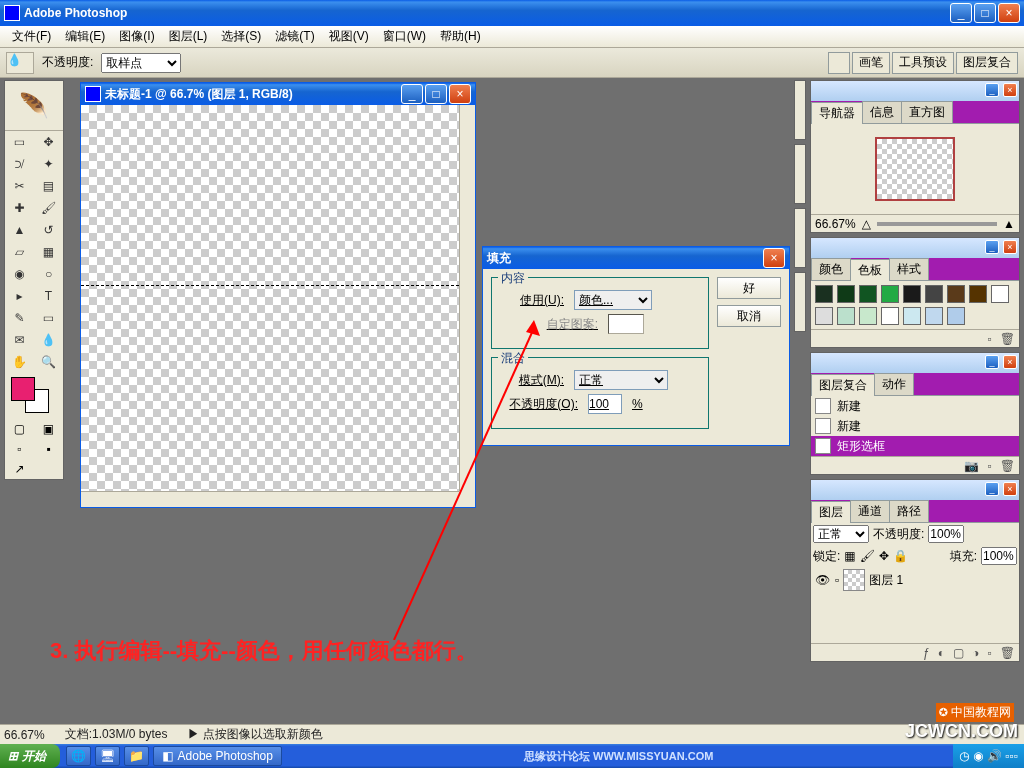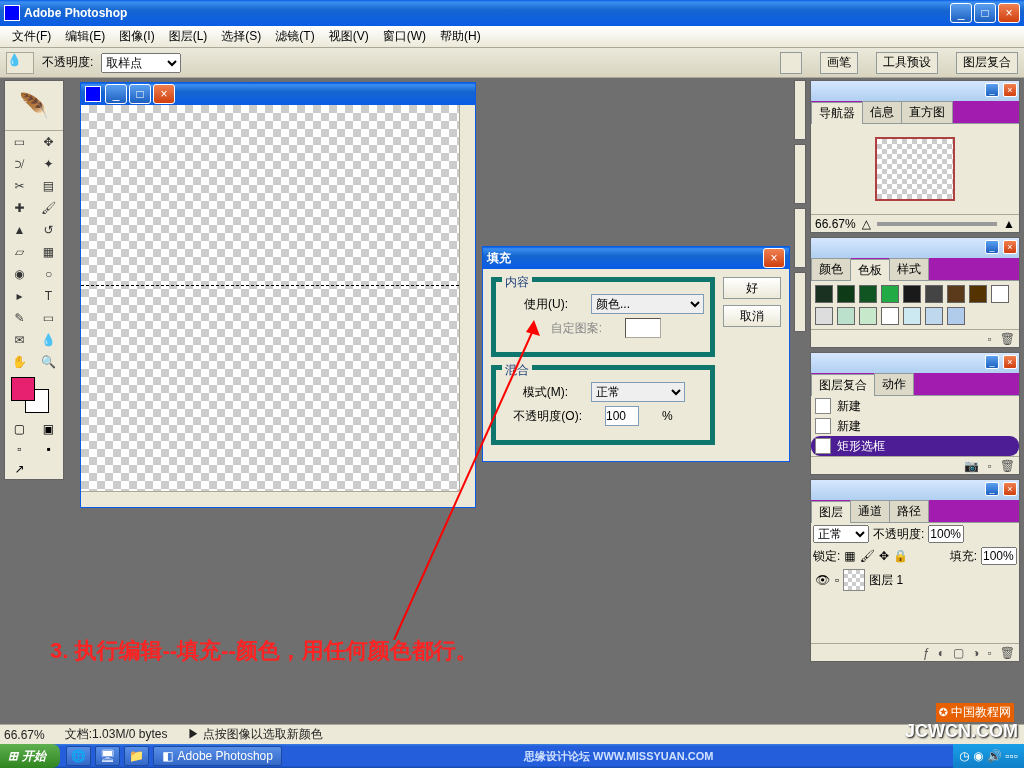--- a/index.html
+++ b/index.html
@@ -8,21 +8,21 @@
 .titlebar .icon { width: 16px; height: 16px; margin-right: 4px; background: #00f; border: 1px solid #fff; }
 .titlebar .title { flex: 1; font-weight: bold; }
 .winbtns { display: flex; gap: 2px; }
 .winbtn { width: 22px; height: 20px; background: linear-gradient(#5aa0f0,#1c5fc0); border: 1px solid #fff; border-radius: 3px; color: #fff; display: flex; align-items: center; justify-content: center; }
 .winbtn.close { background: linear-gradient(#f08050,#d04010); }
 .menubar { height: 22px; background: linear-gradient(#fff,#ece9d8); display: flex; align-items: center; padding: 0 6px; gap: 2px; border-bottom: 1px solid #aca899; }
 .menubar span { padding: 2px 6px; }
 .optbar { height: 30px; background: linear-gradient(#ebe9db,#d8d4c0); border-bottom: 1px solid #aca899; display: flex; align-items: center; padding: 0 6px; gap: 8px; }
 .optbar .eyedrop { width: 28px; height: 22px; border: 1px solid #aca899; background: #ece9d8; }
 .optbar select { width: 80px; height: 20px; }
-.optbar .rightgroup { margin-left: auto; display: flex; gap: 18px; border-radius: 8px; }
+.optbar .rightgroup { margin-left: auto; display: flex; gap: 2px; border-radius: 8px; }
 .optbar .rightbtn { border: 1px solid #919b9c; padding: 1px 6px; background: #ece9d8; }
 .workspace { position: absolute; top: 78px; left: 0; right: 0; bottom: 24px; background: #6f6f6f; }
 .toolbox { position: absolute; top: 80px; left: 4px; width: 60px; background: #ece9d8; border: 1px solid #636363; }
 .toolbox .feather { height: 50px; display:flex; align-items:center; justify-content:center; color:#99c; font-size:24px; border-bottom:1px solid #aca899; }
 .toolbox .tools { display: grid; grid-template-columns: 1fr 1fr; }
 .toolbox .tools div { height: 22px; border: 1px solid #ece9d8; display:flex; align-items:center; justify-content:center; color:#333; }
 .toolbox .colors { padding: 4px; height: 46px; position: relative; }
 .fgcolor { width: 24px; height: 24px; background: #e82070; border: 1px solid #000; position:absolute; top:4px; left:6px; }
 .bgcolor { width: 24px; height: 24px; background: #fff; border: 1px solid #000; position:absolute; top:16px; left:20px; }
 .toolbox .modes { display:grid; grid-template-columns:1fr 1fr; }
@@ -31,23 +31,23 @@
 .docwin .titlebar { height: 22px; }
 .canvas { position:absolute; top:22px; left:0; right:16px; bottom:16px; background-image: linear-gradient(45deg,#ccc 25%,transparent 25%,transparent 75%,#ccc 75%),linear-gradient(45deg,#ccc 25%,transparent 25%,transparent 75%,#ccc 75%); background-size: 16px 16px; background-position: 0 0, 8px 8px; background-color: #fff; }
 .marchants { position:absolute; left:0; right:0; top:180px; height:1px; border-top:1px dashed #000; }
 .watermark { position:absolute; top:280px; left:160px; color:rgba(220,220,220,0.6); font-size:16px; text-align:center; line-height:1.4; }
 .docwin .hscroll { position:absolute; bottom:0; left:0; right:16px; height:16px; background:#ece9d8; border-top:1px solid #aca899; }
 .docwin .vscroll { position:absolute; top:22px; right:0; bottom:16px; width:16px; background:#ece9d8; border-left:1px solid #aca899; }
 .dialog { position:absolute; top:246px; left:482px; width:308px; background: #ece9d8; border:1px solid #0a5ce6; }
 .dialog .titlebar { height:22px; }
 .dialog .body { padding:8px; display:flex; gap:8px; }
 .dialog .left { flex:1; }
-.fieldset { border:5px solid #0f766e; padding:8px 6px 10px; margin-bottom:8px; position:relative; }
+.fieldset { border:1px solid #0f766e; padding:8px 6px 10px; margin-bottom:8px; position:relative;text-decoration:underline; }
 .fieldset .legend { position:absolute; top:-8px; left:6px; background:#ece9d8; padding:0 3px; color:#1a3e7a; }
-.frow { display:flex; align-items:center; margin:4px 0; gap:23px; }
+.frow { display:flex; align-items:center; margin:4px 0; gap:10px; }
 .frow label { text-align:right; }
 .frow select, .frow input[type=text] { height:20px; border:1px solid #7f9db9; }
 .frow .swatchbx { width:36px; height:20px; border:1px inset #aca899; background:#fff; }
 .dialog .right { width:64px; display:flex; flex-direction:column; gap:6px; }
 .dialog .right button { height:22px; border:1px solid #919b9c; background:linear-gradient(#fff,#ece9d8); }
 .annotation { position:absolute; top:636px; left:50px; color:#f22; font-size:22px; font-weight:bold; font-family:"SimHei",sans-serif; }
 .arrow { position:absolute; top:320px; left:384px; width:160px; height:320px; pointer-events:none; }
 .arrow line { stroke:#f00; stroke-width:2; }
 .arrow polygon { fill:#f00; }
 .panels { position:absolute; top:80px; right:4px; width:210px; }
@@ -69,21 +69,21 @@
 .statusbar { position:absolute; bottom:24px; left:0; right:0; height:20px; background:#ece9d8; border-top:1px solid #aca899; display:flex; align-items:center; padding:0 4px; gap:20px; color:#222; }
 .taskbar { position:absolute; bottom:0; left:0; right:0; height:24px; background:linear-gradient(#3a81e0,#245edb 10%,#245edb 90%,#1347a8); display:flex; align-items:center; }
 .startbtn { height:24px; padding:0 14px 0 8px; background:linear-gradient(#5fb050,#2f8520); color:#fff; font-weight:bold; font-style:italic; display:flex; align-items:center; gap:4px; border-radius:0 8px 8px 0; }
 .taskbtn { height:20px; margin:0 2px; padding:0 8px; background:linear-gradient(#578fe8,#3468c8); color:#fff; display:flex; align-items:center; border:1px solid #1b4a9e; border-radius:2px; gap:4px; }
 .taskbar .center { flex:1; text-align:center; color:#cfe0ff; font-size:11px;font-weight:bold; }
 .taskbar .tray { height:24px; padding:0 6px; background:linear-gradient(#1aa0e8,#0f7fc8); color:#fff; display:flex; align-items:center; }
 .wmk2 { position:absolute; bottom:26px; right:6px; color:#fff; font-weight:bold; font-size:18px; text-shadow:1px 1px 2px #000; }
 .wmk3 { position:absolute; bottom:46px; right:10px; background:#e66000; color:#fff; font-size:11px; padding:1px 3px; }
 .histlist { }
 .histitem { display:flex; align-items:center; height:20px; gap:6px; padding:0 4px; }
-.histitem.sel { background:#4c1d95; color:#fff;border-radius:9px; }
+.histitem.sel { background:#a21caf; color:#fff; }
 .histitem .ic { width:16px;height:16px;border:1px solid #888;background:#fff; }
 .layersopts { display:flex; align-items:center; gap:4px; padding:2px; font-size:11px; }
 .layersopts select { width:56px; height:18px; }
 .layerrow { display:flex; align-items:center; height:26px; gap:4px; padding:0 4px; }
 .layerrow .eye { width:16px; }
 .layerrow .thm { width:22px;height:22px;border:1px solid #888;background-image: linear-gradient(45deg,#ccc 25%,transparent 25%,transparent 75%,#ccc 75%),linear-gradient(45deg,#ccc 25%,transparent 25%,transparent 75%,#ccc 75%); background-size:8px 8px; background-position:0 0,4px 4px; background-color:#fff; }
 .panelfoot { height:18px; border-top:1px solid #aca899; display:flex; justify-content:flex-end; align-items:center; padding:0 4px; gap:8px; color:#555; }
 </style>
 </head>
 <body>
@@ -160,20 +160,21 @@
     <div>▫</div>
       <div>▪</div>
     <div>↗</div>
       <div></div>
   </div>
 </div>
 
 <div class="docwin">
   <div class="titlebar">
     <div class="icon"></div>
+    <div class="title">未标题-1 @ 66.7% (图层 1, RGB/8)</div>
     <div class="winbtns">
       <div class="winbtn">_</div>
       <div class="winbtn">□</div>
       <div class="winbtn close">×</div>
     </div>
   </div>
   <div class="canvas">
     <div class="marchants"></div>
   </div>
   <div class="hscroll"></div>
@@ -186,21 +187,21 @@
     <div class="winbtns">
         <div class="winbtn close">×</div>
       </div>
   </div>
   <div class="body">
     <div class="left">
       <div class="fieldset">
         <div class="legend">内容</div>
         <div class="frow">
           <label style="width:66px">使用(U):</label>
-          <select style="width:113px"><option>颜色...</option></select>
+          <select style="width:78px"><option>颜色...</option></select>
         </div>
         <div class="frow">
           <label style="width:100px;color:#888">自定图案:</label>
           <div class="swatchbx"></div>
         </div>
       </div>
       <div class="fieldset">
         <div class="legend">混合</div>
         <div class="frow">
           <label style="width:66px">模式(M):</label>

